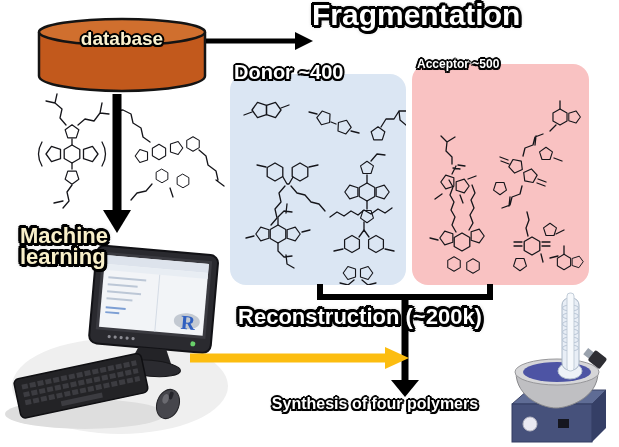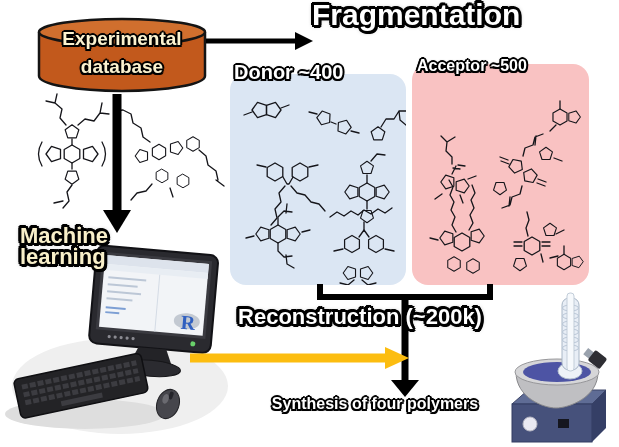--- a/index.html
+++ b/index.html
@@ -102,21 +102,20 @@
       <path d="M150,92 l-6,7 -9,2 -6,7"></path>
       <path d="M168,96 l3,9"></path>
     </g>
   </svg>
 
   <svg class="abs" style="left:36px;top:16px" width="172" height="84" viewBox="0 0 172 84">
     <path d="M3,16 V60 A83,15 0 0 0 169,60 V16" fill="#c2591c" stroke="#141414" stroke-width="2.5"></path>
     <ellipse cx="86" cy="16" rx="83" ry="13" fill="#d06f2e" stroke="#141414" stroke-width="2.5"></ellipse>
   </svg>
   <div class="abs dbtext" style="left:36px;top:25px;width:172px">
-    <div>Experimental</div>
     <div>database</div>
   </div>
 
   <svg class="abs" style="left:200px;top:28px" width="116" height="26" viewBox="0 0 116 26">
     <line x1="6" y1="13" x2="95" y2="13" stroke="#000" stroke-width="5"></line>
     <polygon points="95,4 113,13 95,22" fill="#000"></polygon>
   </svg>
 
   <svg class="abs" style="left:100px;top:92px" width="36" height="144" viewBox="0 0 36 144">
     <line x1="17" y1="2" x2="17" y2="120" stroke="#000" stroke-width="9"></line>
@@ -210,21 +209,21 @@
       <use href="#pt" transform="translate(108,200) rotate(180) scale(.85)"></use>
       <use href="#pt" transform="translate(138,166) scale(.85)"></use>
       <path d="M116,172 l-2,-8 3,-8 -2,-8 M129,190 l2,8"></path>
       <use href="#hx" transform="translate(152,198) scale(.85)"></use>
       <use href="#pt" transform="translate(165,198) rotate(90) scale(.75)"></use>
       <path d="M144,170 l8,-4 M146,192 l-8,2 M152,190 v-8"></path>
     </g>
   </svg>
 
   <div class="abs lbl stroke2" style="left:234px;top:62px;font-size:20px">Donor ~400</div>
-  <div class="abs lbl stroke2" style="left:417px;top:58px;font-size:16px">Acceptor ~500</div>
+  <div class="abs lbl stroke2" style="left:417px;top:58px;font-size:12px">Acceptor ~500</div>
 
   <svg class="abs" style="left:250px;top:280px" width="260" height="120" viewBox="0 0 260 120">
     <path d="M70,4 V17 H240 V4" fill="none" stroke="#000" stroke-width="6"></path>
     <line x1="155" y1="17" x2="155" y2="102" stroke="#000" stroke-width="7"></line>
     <polygon points="141,100 169,100 155,117" fill="#000"></polygon>
   </svg>
 
   <div class="abs lbl stroke3 cream" style="left:20px;top:226px;font-size:22px;line-height:.95">
     <div>Machine</div>
     <div>learning</div>

